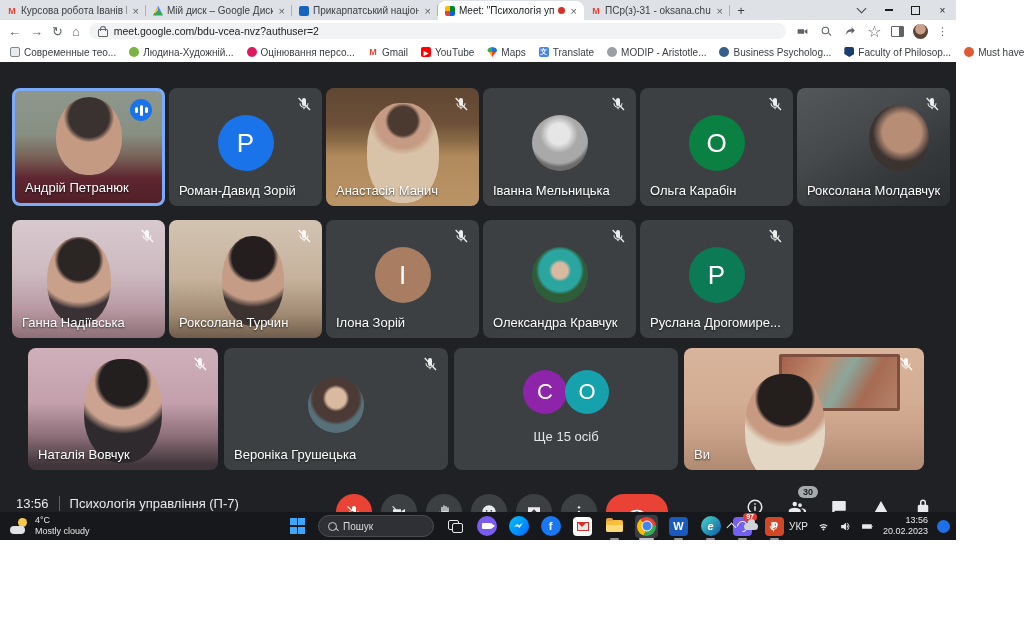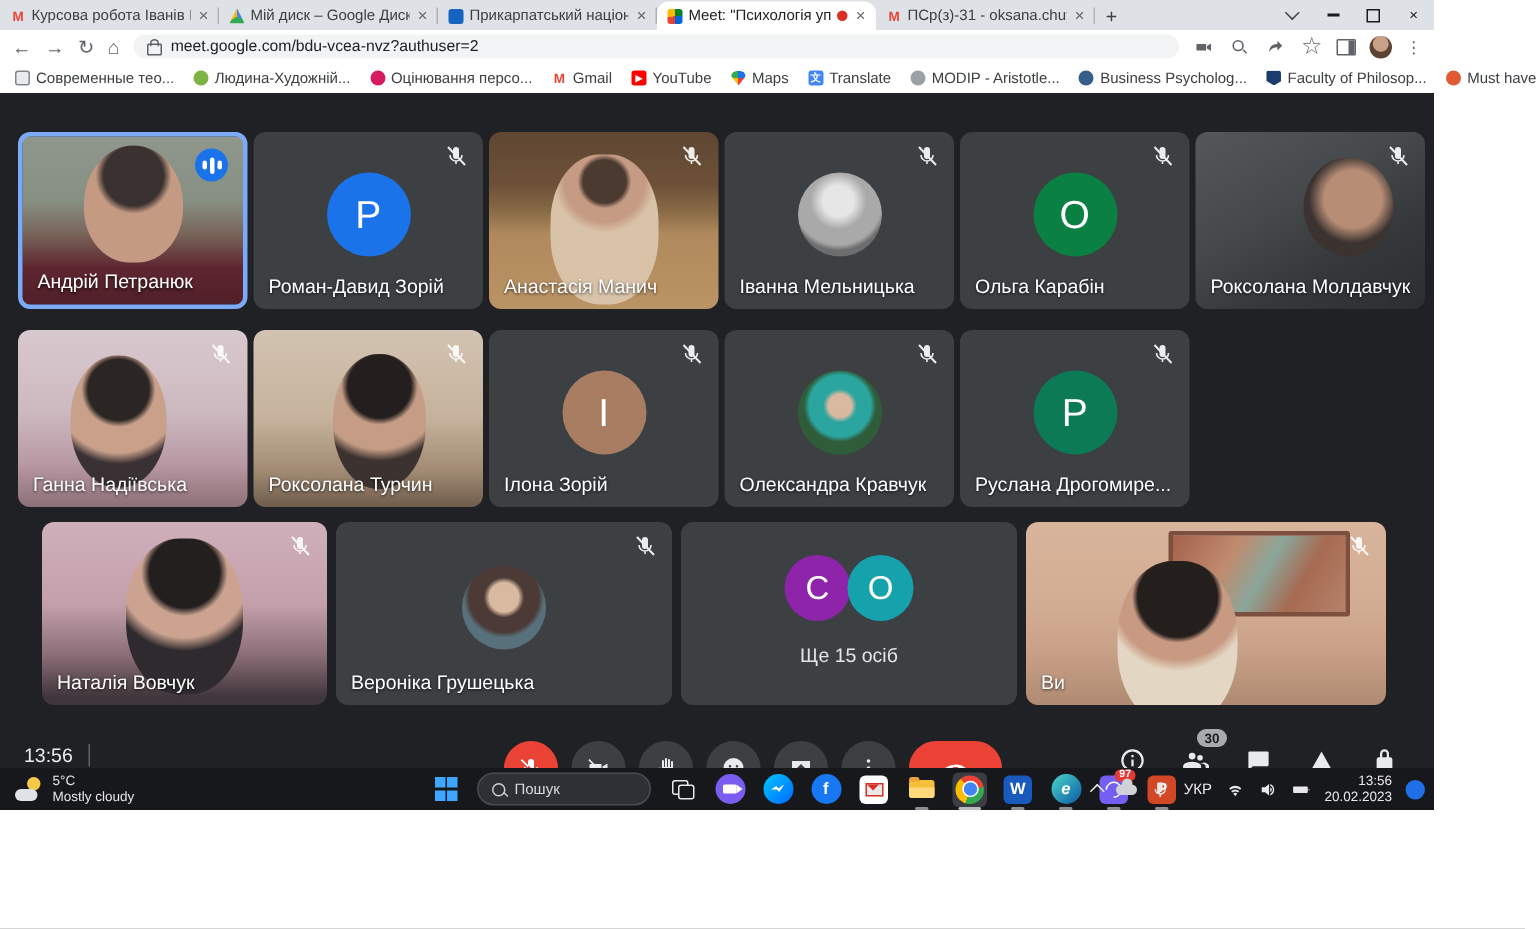--- a/index.html
+++ b/index.html
@@ -430,20 +430,21 @@
               <path class="x" d="M4 3l17 18"></path>
             </svg>
         <div class="pname">Ви</div>
       </div>
     </div>
 
     <div class="mfooter">
       <div class="finfo">
         <span>13:56</span>
         <span class="fsep"></span>
+        <span>Психологія управління (П-7)</span>
       </div>
       <div class="fcenter">
         <div class="fbtn red">
           <svg viewBox="0 0 24 24">
                 <path d="M12 15a3 3 0 0 0 3-3V6a3 3 0 0 0-6 0v6a3 3 0 0 0 3 3zm-7-4h1.6A5.4 5.4 0 0 0 12 16.4 5.4 5.4 0 0 0 17.4 11H19a7 7 0 0 1-6 6.9V21h-2v-3.1A7 7 0 0 1 5 11zM3 3l18 18-1.3 1.3L1.7 4.3 3 3z"></path>
               </svg>
         </div>
         <div class="fbtn">
           <svg viewBox="0 0 24 24">
                 <path d="M15 8v8H4a1 1 0 0 1-1-1V9a1 1 0 0 1 1-1h11zm1 2.5 5-3v9l-5-3v-3zM3 3l18 18-1.2 1.2L1.8 4.2 3 3z"></path>
@@ -508,21 +509,21 @@
     </div>
   </div>
 
   <div class="taskbar">
     <div class="weather">
       <div class="wicon">
             <span class="sun"></span>
             <span class="cld"></span>
           </div>
       <div>
-        <div>5°C</div>
+        <div>4°C</div>
         <div>Mostly cloudy</div>
       </div>
     </div>
     <div class="centergroup">
       <div class="tbi">
             <span class="startico">
               <i></i>
               <i></i>
               <i></i>
               <i></i>

